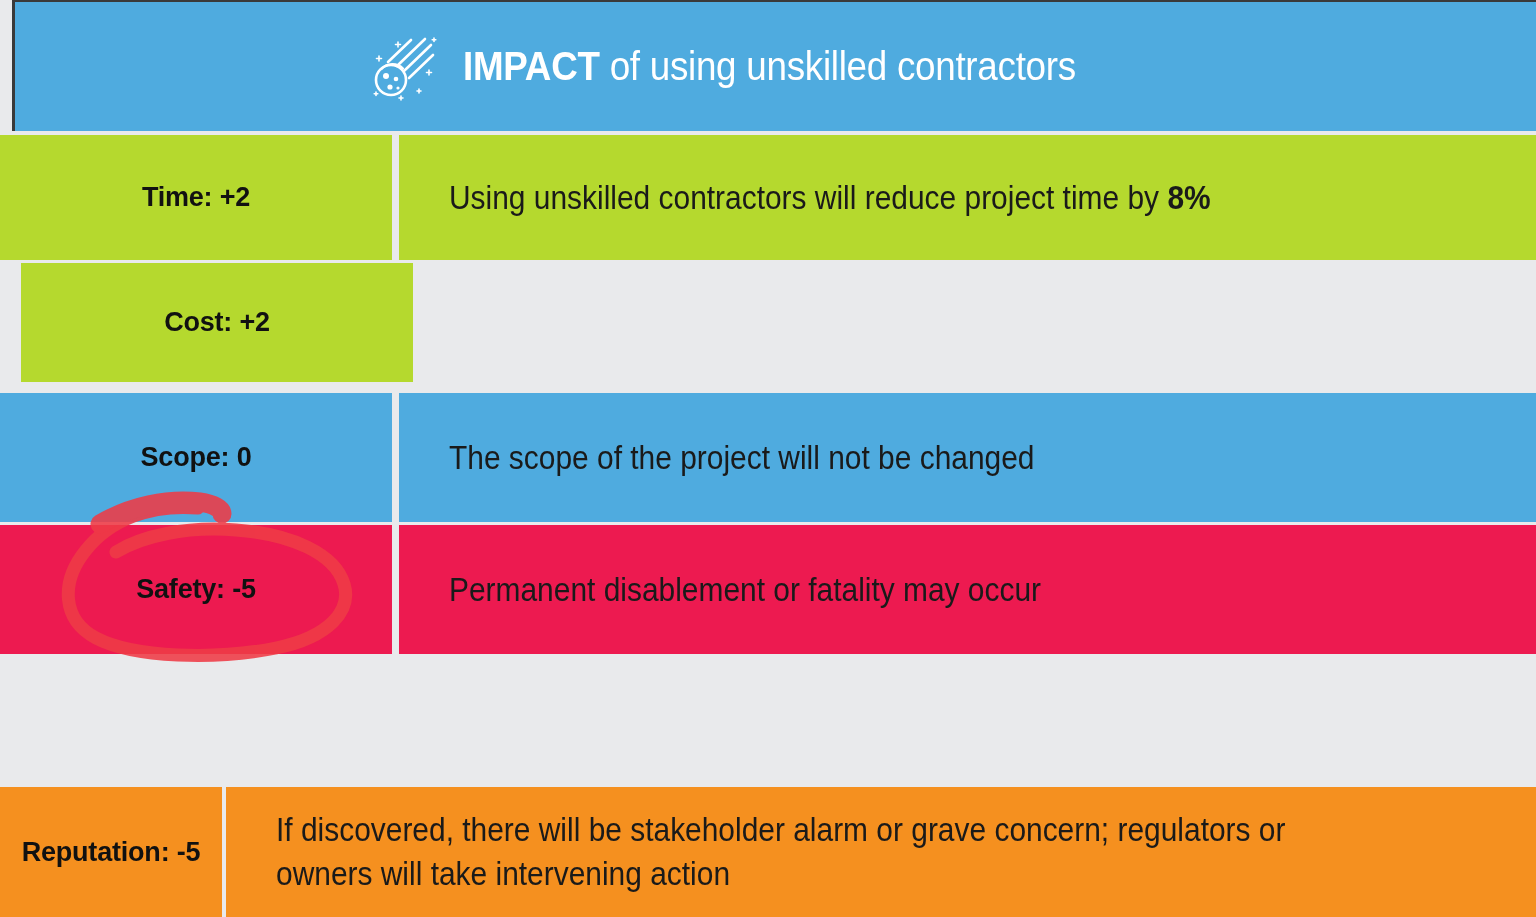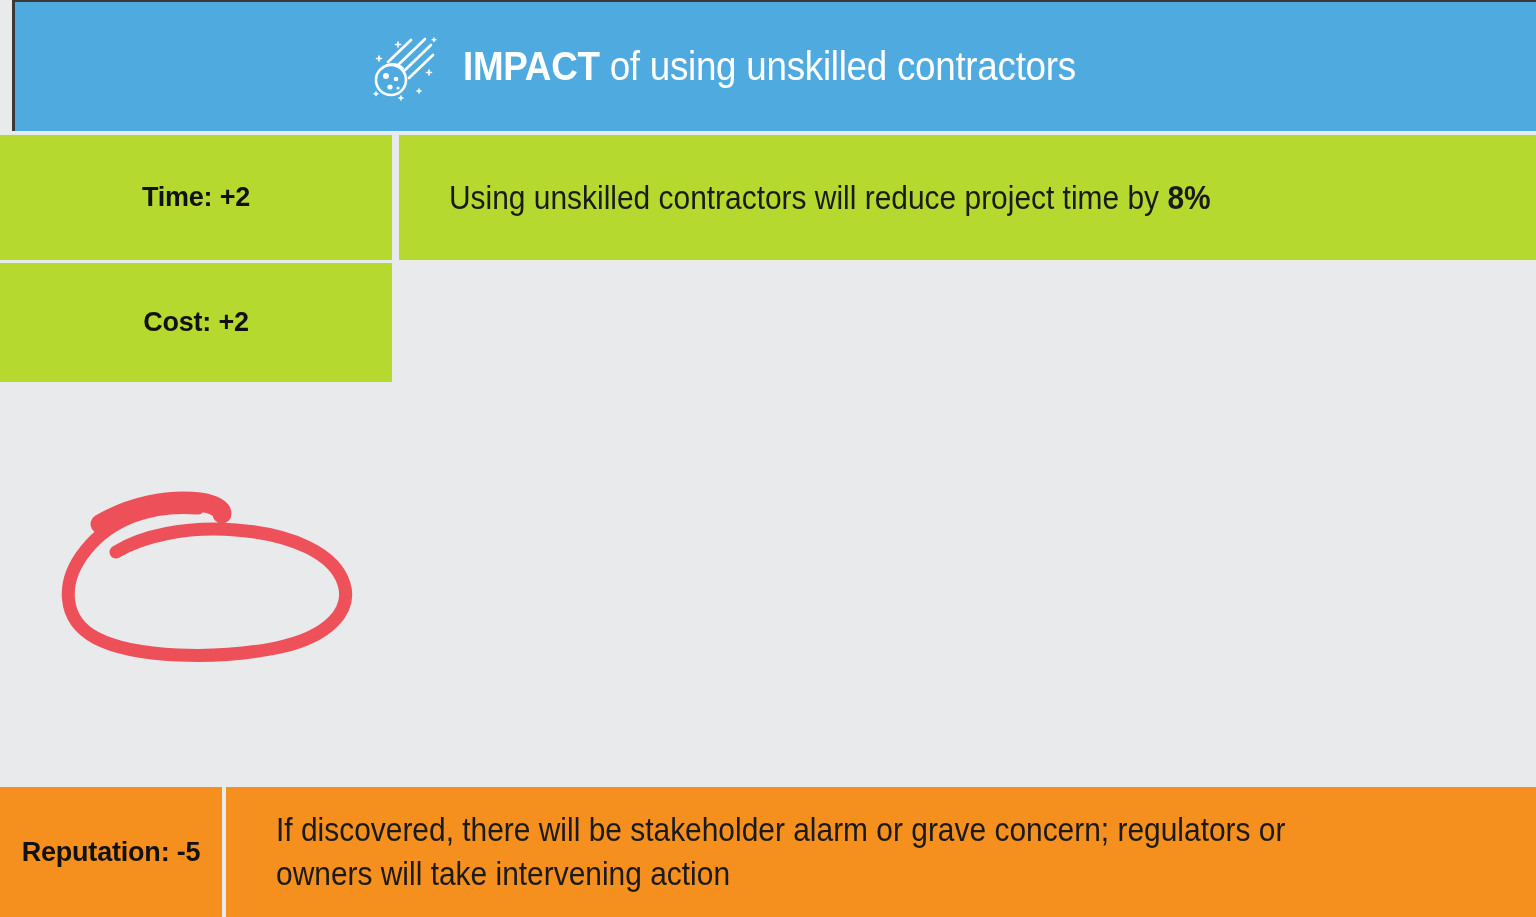--- a/index.html
+++ b/index.html
@@ -135,28 +135,46 @@
   <div class="row" style="top:135px;height:125px;">
     <div class="cell-label c-green">
       <span class="label-text">Time: +2</span>
     </div>
     <div class="gap"></div>
     <div class="cell-desc c-green">
       <span class="desc-text"><span>Using unskilled contractors will reduce project time by </span><b>8%</b></span>
     </div>
   </div>
 
-  <div class="row" style="top:263px;height:119px;">
+  <div class="row" style="top:263px;height:119px;padding-left:21px;">
     <div class="cell-label c-green">
       <span class="label-text">Cost: +2</span>
     </div>
     <div class="gap"></div>
   </div>
 
+  <div class="row" style="top:393px;height:129px;">
+    <div class="cell-label c-blue">
+      <span class="label-text">Scope: 0</span>
+    </div>
+    <div class="gap"></div>
+    <div class="cell-desc c-blue">
+      <span class="desc-text">The scope of the project will not be changed</span>
+    </div>
+  </div>
 
+  <div class="row" style="top:525px;height:129px;">
+    <div class="cell-label c-red">
+      <span class="label-text">Safety: -5</span>
+    </div>
+    <div class="gap"></div>
+    <div class="cell-desc c-red">
+      <span class="desc-text">Permanent disablement or fatality may occur</span>
+    </div>
+  </div>
 
 
   <div class="row" style="top:787px;height:130px;">
     <div class="cell-label c-orange">
       <span class="label-text">Reputation: -5</span>
     </div>
     <div class="gap"></div>
     <div class="cell-desc c-orange">
       <span class="desc-text two-line">If discovered, there will be stakeholder alarm or grave concern; regulators or owners will take intervening action</span>
     </div>

